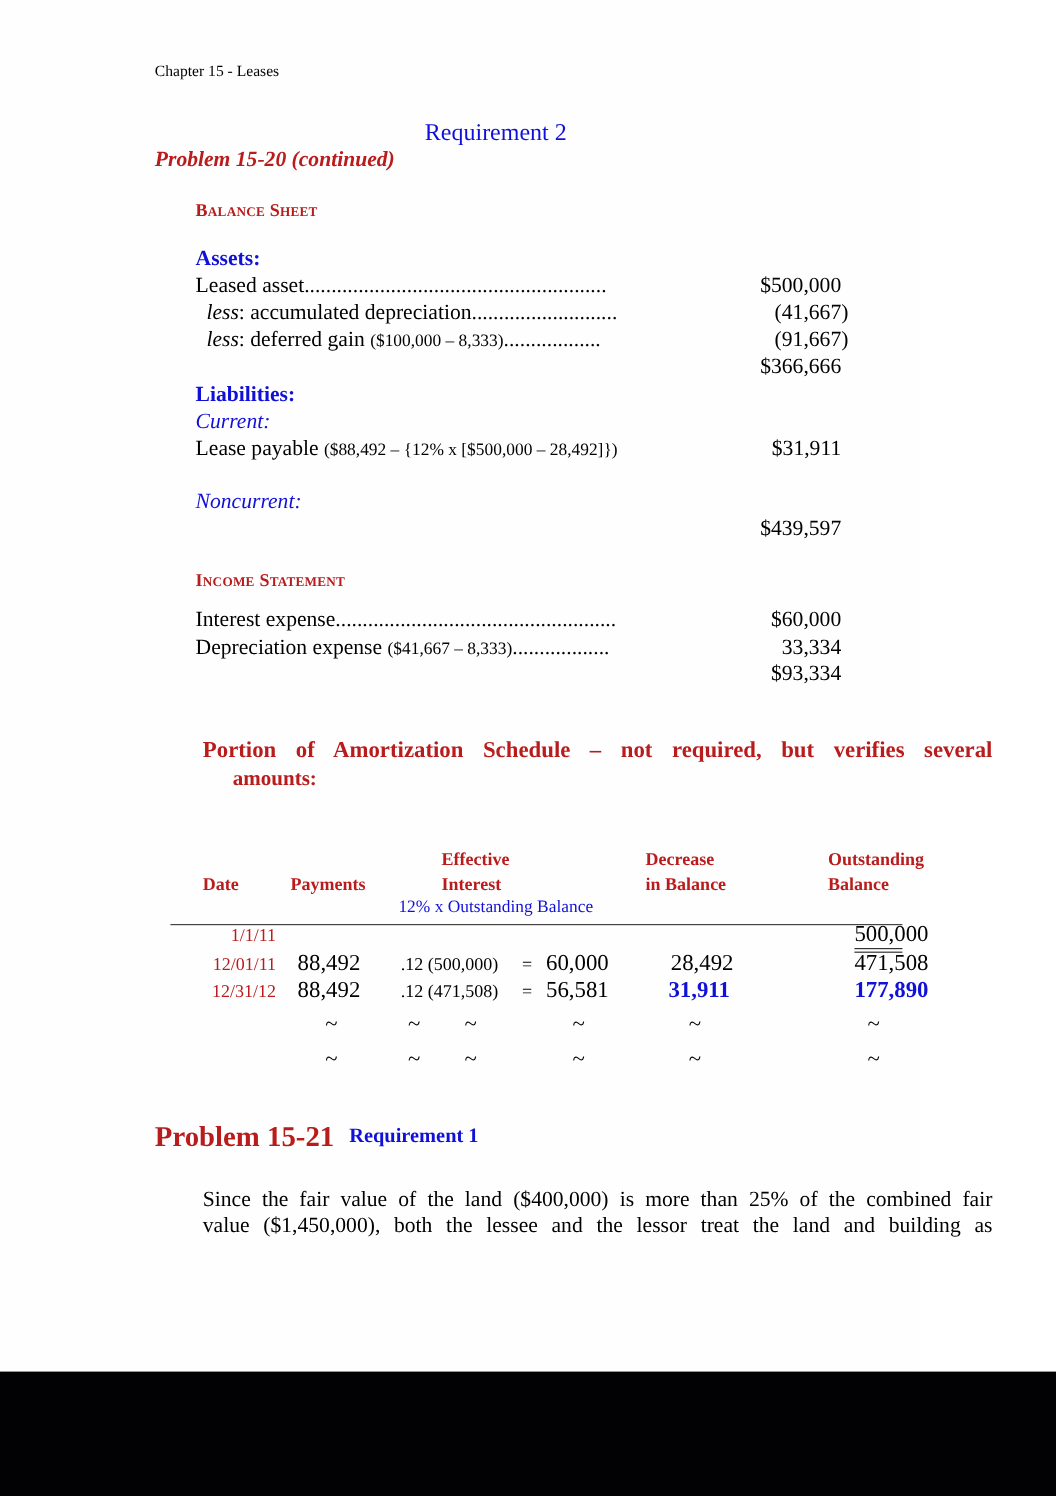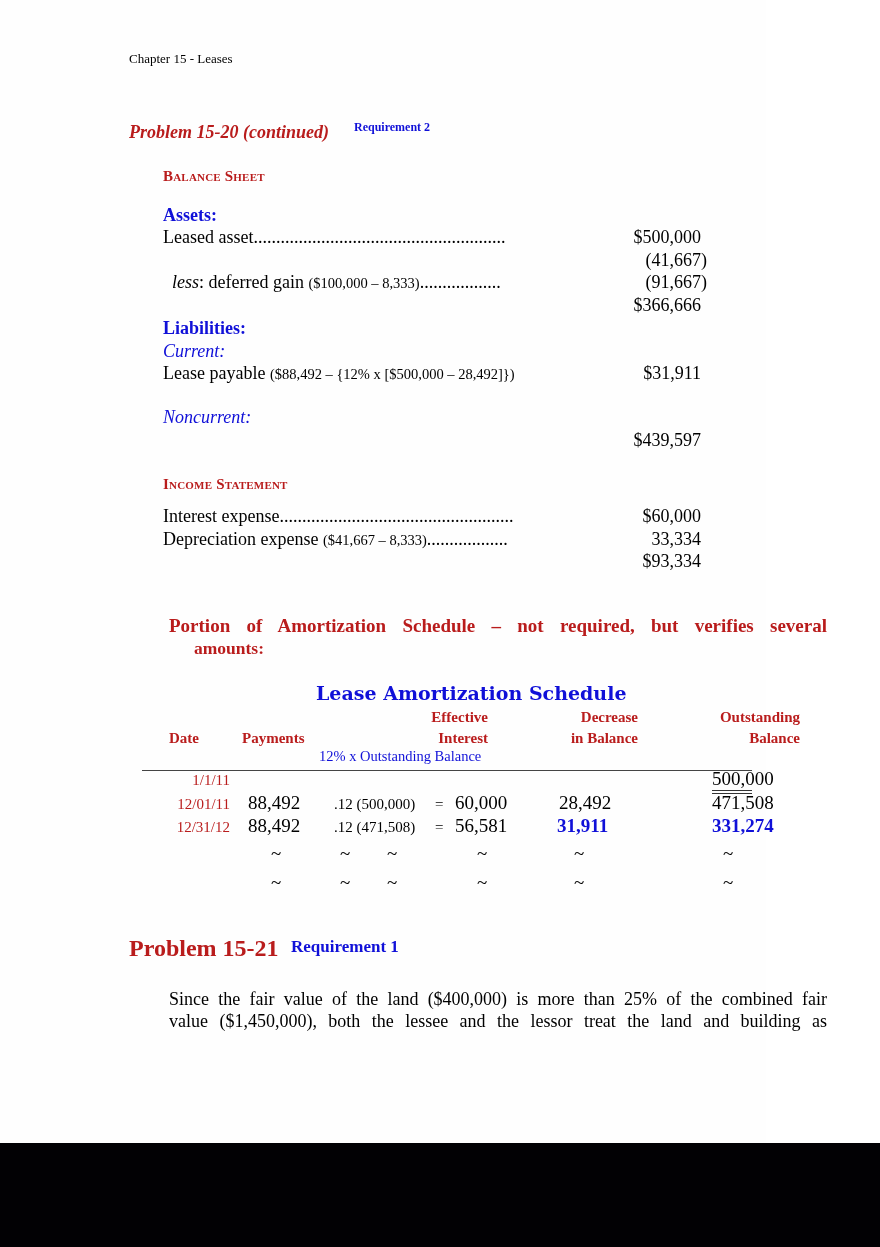--- a/index.html
+++ b/index.html
@@ -7,34 +7,34 @@
     width: 880px; height: 1247px; position: relative; overflow: hidden;
     background: #ffffff;
     font-family: "Liberation Serif", serif; color: #000;
   }
   .page { position: absolute; left: 0; top: 0; width: 766px; height: 1143px; background: #fefefe; }
   .footer-band { position: absolute; left: 0; top: 1143px; width: 880px; height: 104px; background: #020104; }
   .abs { position: absolute; white-space: nowrap; }
   .purple { color: #b91c1c; }
   .blue { color: #1010d8; }
   .header { left: 129px; top: 51px; font-size: 13px; }
-  .req2 { left: 354px; top: 120px; font-size: 12px; font-weight: bold; }
+  .req2 { left: 354px; top: 100px; font-size: 20px; font-weight: normal; }
   .prob-cont { left: 129px; top: 122px; font-size: 18px; font-weight: bold; font-style: italic; }
   .smallcaps { font-variant: small-caps; font-weight: bold; font-size: 15px; letter-spacing: 0.2px; }
   .sec-bs { left: 163px; top: 168px; }
   .sec-is { left: 163px; top: 476px; }
   .subhead { font-size: 18px; font-weight: bold; }
   .subital { font-size: 18px; font-style: italic; }
   .line { font-size: 18px; }
   .line small { font-size: 14.5px; }
   .amt { font-size: 18px; text-align: right; width: 110px; }
   .note { left: 169px; top: 614px; width: 658px; font-size: 19px; font-weight: bold; text-align: justify; white-space: normal; line-height: 24px; text-align-last: justify; }
   .note2 { left: 194px; top: 638px; font-size: 17.5px; font-weight: bold; }
   .sched-title { left: 316px; top: 682px; font-family: "DejaVu Serif", serif; font-size: 19px; font-weight: bold; }
-  .th { font-size: 15px; font-weight: bold; text-align: right; }
+  .th { font-size: 15px; font-weight: bold; text-align: left; }
   .thsub { font-size: 14.5px; }
   .rule { position: absolute; left: 142px; top: 770px; width: 610px; height: 1px; background: #444; }
   .dbl { position: absolute; left: 712px; height: 0; width: 40px; border-top: 1px solid #333; }
   .date { font-size: 15px; text-align: right; width: 60px; }
   .num { font-size: 19px; }
   .calc { font-size: 15px; }
   .tilde { font-size: 19px; }
   .p21 { left: 129px; top: 935px; font-size: 24px; font-weight: bold; }
   .req1 { left: 291px; top: 937px; font-size: 17px; font-weight: bold; }
   .para { left: 169px; top: 988px; width: 658px; font-size: 18px; line-height: 22px; white-space: normal; text-align: justify; text-align-last: justify; }
@@ -52,20 +52,23 @@
 
   <div class="abs sec-bs smallcaps purple">Balance Sheet</div>
 
   <div class="abs subhead blue" style="left:163px; top:205px;">Assets:</div>
 
   <div class="abs line" style="left:163px; top:227px;">
     <span>Leased asset</span><span>........................................................</span>
   </div>
   <div class="abs amt" style="left:591px; top:227px;">$500,000</div>
 
+  <div class="abs line" style="left:172px; top:250px;">
+    <i>less</i><span>: accumulated depreciation</span><span>...........................</span>
+  </div>
   <div class="abs amt" style="left:597px; top:250px;">(41,667)</div>
 
   <div class="abs line" style="left:172px; top:272px;">
     <i>less</i><span>: deferred gain </span><small>($100,000 – 8,333)</small><span>..................</span>
   </div>
   <div class="abs amt" style="left:597px; top:272px;">(91,667)</div>
 
   <div class="abs amt" style="left:591px; top:295px;">$366,666</div>
 
   <div class="abs subhead blue" style="left:163px; top:318px;">Liabilities:</div>
@@ -90,27 +93,26 @@
   <div class="abs line" style="left:163px; top:529px;">
     <span>Depreciation expense </span><small>($41,667 – 8,333)</small><span>..................</span>
   </div>
   <div class="abs amt" style="left:591px; top:529px;">33,334</div>
 
   <div class="abs amt" style="left:591px; top:551px;">$93,334</div>
 
   <div class="abs note purple">Portion of Amortization Schedule – not required, but verifies several</div>
   <div class="abs note2 purple">amounts:</div>
 
-  <div class="abs sched-title blue">Lease Amortization Schedule</div>
 
   <div class="abs th purple" style="left:169px; top:730px;">Date</div>
   <div class="abs th purple" style="left:242px; top:730px;">Payments</div>
   <div class="abs th purple" style="left:368px; top:709px; width:120px;">Effective</div>
   <div class="abs th purple" style="left:368px; top:730px; width:120px;">Interest</div>
-  <div class="abs thsub blue" style="left:319px; top:748px;">12% x Outstanding Balance</div>
+  <div class="abs thsub blue" style="left:332px; top:748px;">12% x Outstanding Balance</div>
   <div class="abs th purple" style="left:538px; top:709px; width:100px;">Decrease</div>
   <div class="abs th purple" style="left:538px; top:730px; width:100px;">in Balance</div>
   <div class="abs th purple" style="left:690px; top:709px; width:110px;">Outstanding</div>
   <div class="abs th purple" style="left:690px; top:730px; width:110px;">Balance</div>
 
   <div class="rule"></div>
 
   <div class="abs date purple" style="left:170px; top:772px;">1/1/11</div>
   <div class="abs num" style="left:712px; top:768px;">500,000</div>
   <div class="dbl" style="top:790px;"></div>
@@ -123,21 +125,21 @@
   <div class="abs num" style="left:455px; top:792px;">60,000</div>
   <div class="abs num" style="left:559px; top:792px;">28,492</div>
   <div class="abs num" style="left:712px; top:792px;">471,508</div>
 
   <div class="abs date purple" style="left:170px; top:819px;">12/31/12</div>
   <div class="abs num" style="left:248px; top:815px;">88,492</div>
   <div class="abs calc" style="left:334px; top:819px;">.12 (471,508)</div>
   <div class="abs calc" style="left:435px; top:819px;">=</div>
   <div class="abs num" style="left:455px; top:815px;">56,581</div>
   <div class="abs num blue" style="left:557px; top:815px; font-weight:bold;">31,911</div>
-  <div class="abs num blue" style="left:712px; top:815px; font-weight:bold;">331,274</div>
+  <div class="abs num blue" style="left:712px; top:815px; font-weight:bold;">177,890</div>
 
   <div class="abs tilde" style="left:271px; top:843px;">~</div>
   <div class="abs tilde" style="left:340px; top:843px;">~</div>
   <div class="abs tilde" style="left:387px; top:843px;">~</div>
   <div class="abs tilde" style="left:477px; top:843px;">~</div>
   <div class="abs tilde" style="left:574px; top:843px;">~</div>
   <div class="abs tilde" style="left:723px; top:843px;">~</div>
 
   <div class="abs tilde" style="left:271px; top:872px;">~</div>
   <div class="abs tilde" style="left:340px; top:872px;">~</div>

